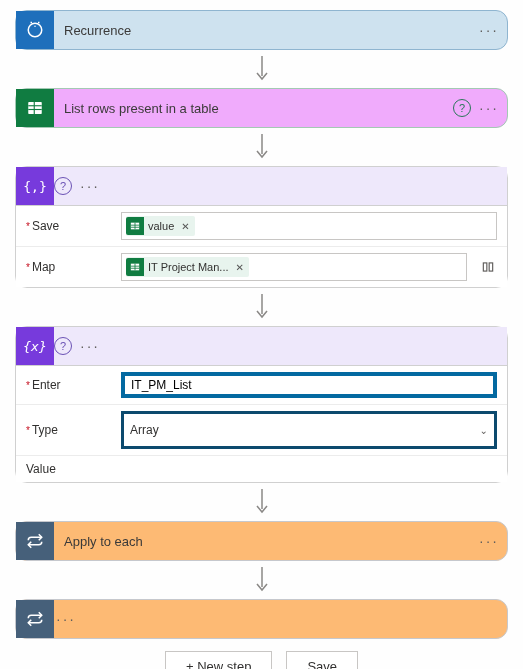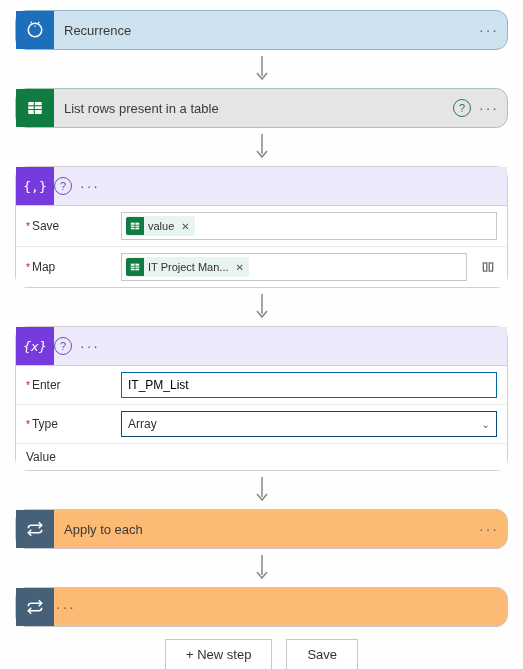--- a/index.html
+++ b/index.html
@@ -58,21 +58,21 @@
   .arrow-connector {
     display: flex;
     justify-content: center;
     padding: 6px 0;
   }
   .arrow-connector svg { display: block; }
 
   
   .hdr-recurrence { background: #cee2ef; border-color: #8fb5d0; }
   .icon-recurrence { background: #1e6fbb; }
-  .hdr-excel { background: #e5e5e5; border-color: #a3c9b3; }
+  .hdr-excel { background: #f0abfc; border-color: #a3c9b3; }
   .icon-excel { background: #107C41; }
   .hdr-select { background: #eee8fb; border-color: #c0b3e4; }
   .icon-select { background: #773adc; }
   .hdr-initvar { background: #eee8fb; border-color: #c0b3e4; }
   .icon-initvar { background: #773adc; }
   .hdr-apply { background: #fdba74; border-color: #c6c8cd; }
   .icon-apply { background: #46607a; }
 
   .card-body {
     border-top: 1px solid #d0d0d0;
@@ -117,31 +117,31 @@
   }
   .token .tok-icon {
     width: 18px; height: 18px;
     background: #107C41;
     display:flex; align-items:center; justify-content:center;
     border-radius: 2px 0 0 2px;
   }
   .token .tok-x { margin-left: 3px; cursor: pointer; color: #555; font-size:10px; }
   .text-input {
     width: 100%;
-    border: 1px solid #0369a1;
+    border: 4px solid #0369a1;
     padding: 4px 6px;
     font-size: 12px;
     height: 26px;
     font-family: inherit;
   }
   .text-input::placeholder { color: #a19f9d; }
   .select-input {
     width: 100%;
-    border: 1px solid #0c4a6e;
-    padding: 8px 6px;
+    border: 3px solid #0c4a6e;
+    padding: 16px 6px;
     font-size: 12px;
     height: 26px;
     display:flex; align-items:center; justify-content:space-between;
     cursor:pointer;
     background:#fff;
   }
   .chev { font-size: 10px; color:#605e5c; }
   .map-side-icon {
     width: 18px;
     display:flex; align-items:center; justify-content:center;

